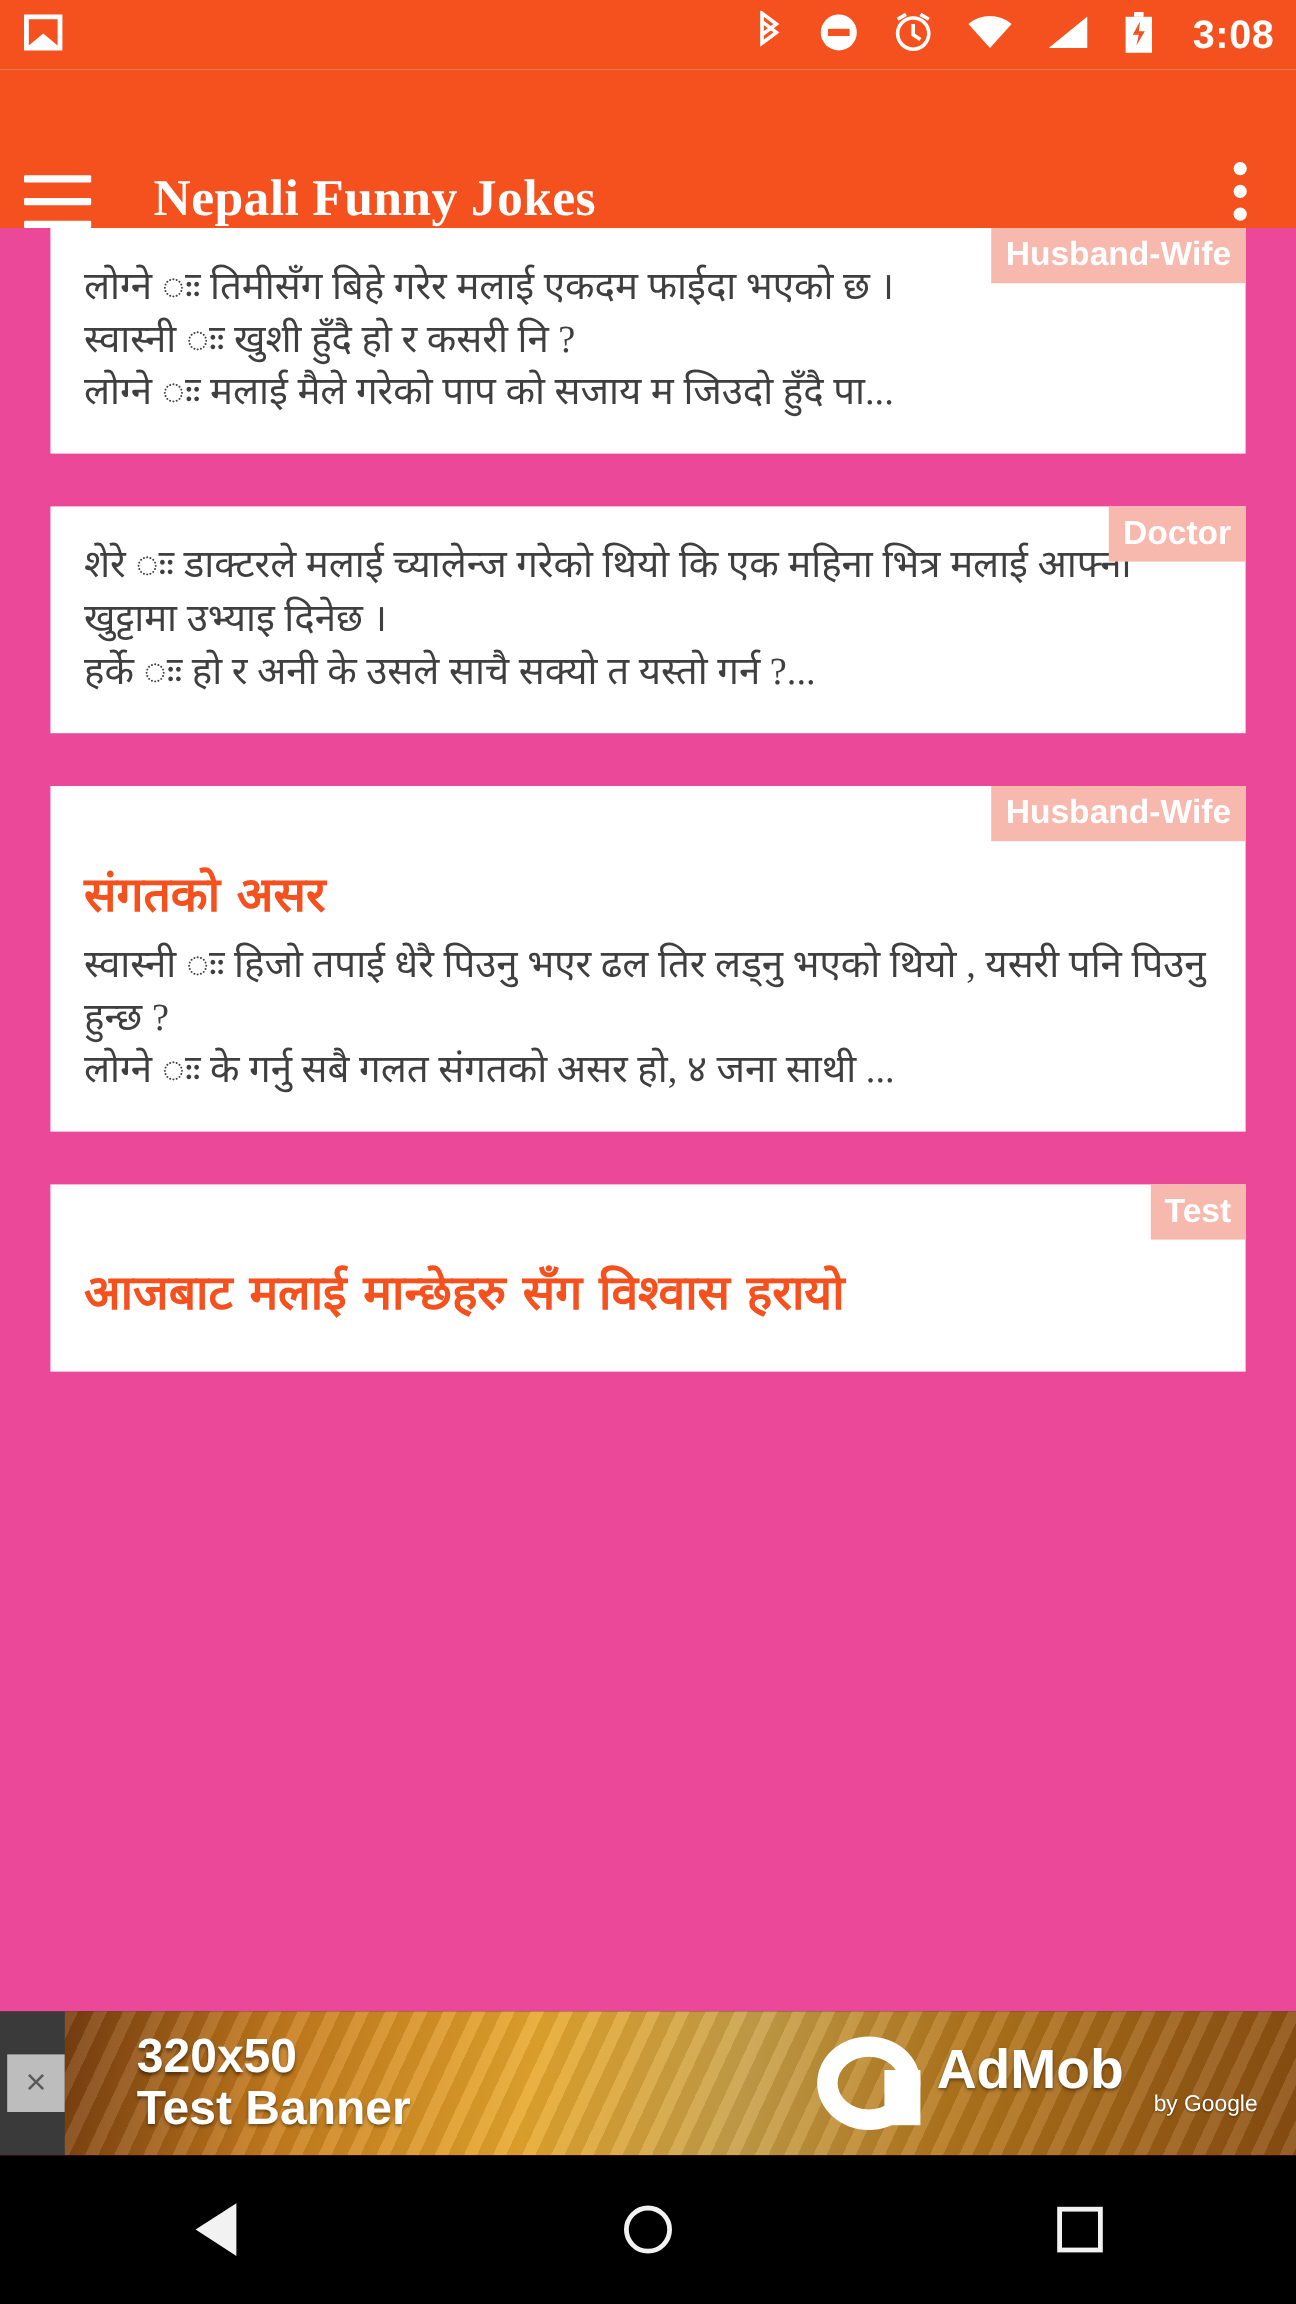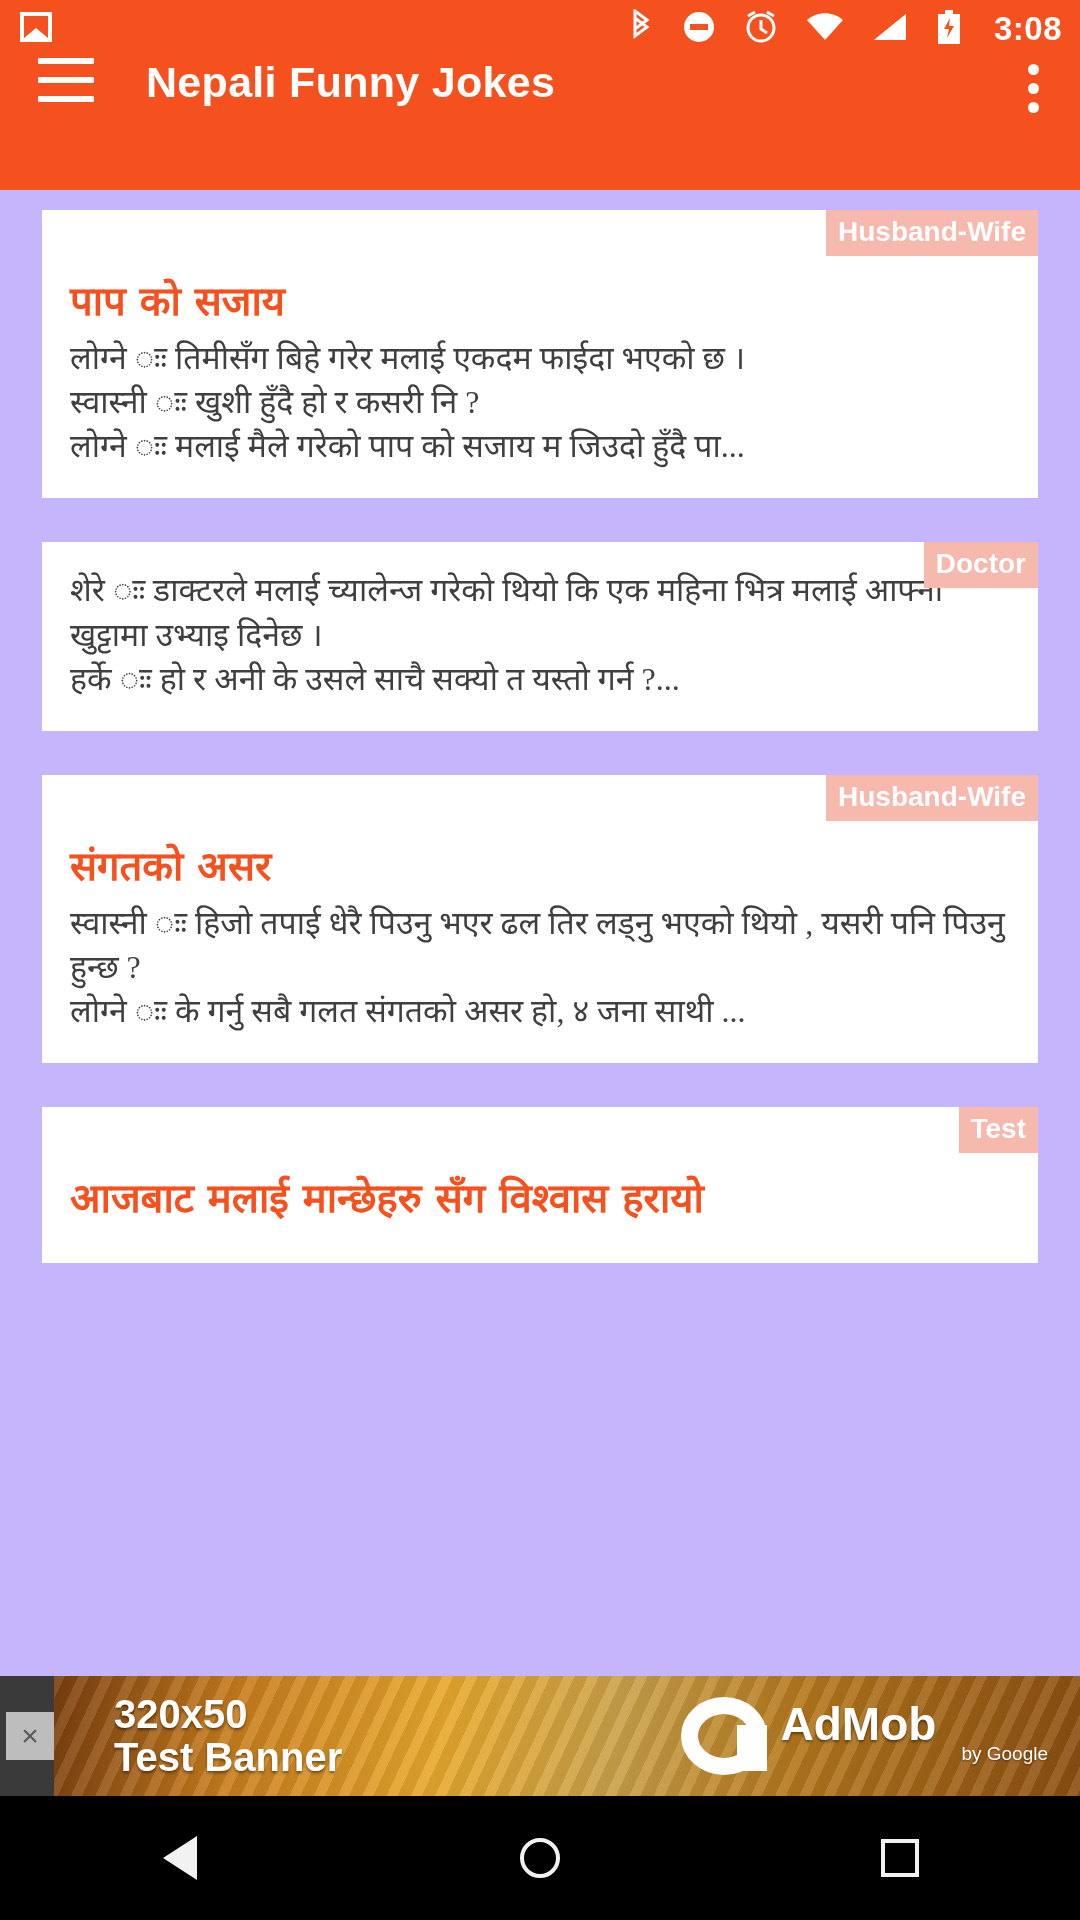--- a/index.html
+++ b/index.html
@@ -43,23 +43,24 @@
     color: #fff;
     letter-spacing: .5px;
     margin-left: 4px;
   }
 
   
   .action-bar {
     height: 132px;
     background: #f4511e;
     display: flex;
-    align-items: flex-start;
-    padding: 0 40px 0 38px;
+    align-items: flex-end;
+    padding: 0 40px 0 20px;
     flex: none;
+    font-family: Liberation Serif, serif;
   }
   .hamburger {
     width: 56px;
     height: 44px;
     display: flex;
     flex-direction: column;
     justify-content: space-between;
     cursor: pointer;
   }
   .hamburger span {
@@ -89,22 +90,22 @@
     width: 11px; height: 11px;
     background: #fff;
     border-radius: 50%;
     display: block;
   }
 
   
   .list {
     flex: 1;
     overflow: hidden;
-    background: #c4b5fd;
-    padding-top: 20px;
+    background: #ec4899;
+    padding-top: 0;
   }
   .card {
     position: relative;
     background: #fff;
     margin: 0 42px 44px 42px;
     padding: 26px 28px 30px 28px;
     min-height: 150px;
   }
   .tag {
     position: absolute;
@@ -309,21 +310,20 @@
       <i></i>
         <i></i>
         <i></i>
     </div>
   </div>
 
   <div class="list">
 
     <div class="card">
       <div class="tag">Husband-Wife</div>
-      <div class="card-title">पाप को सजाय</div>
       <div class="card-body">लोग्ने ःः तिमीसँग बिहे गरेर मलाई एकदम फाईदा भएको छ ।
 स्वास्नी ःः खुशी हुँदै हो र कसरी नि ?
 लोग्ने ःः मलाई मैले गरेको पाप को सजाय  म जिउदो हुँदै पा...</div>
     </div>
 
     <div class="card">
       <div class="tag">Doctor</div>
       <div class="card-body">शेरे ःः डाक्टरले मलाई च्यालेन्ज गरेको थियो कि एक महिना भित्र मलाई आफ्नो खुट्टामा उभ्याइ दिनेछ ।
 हर्के ःः हो र अनी के उसले साचै सक्यो त यस्तो गर्न ?...</div>
     </div>

